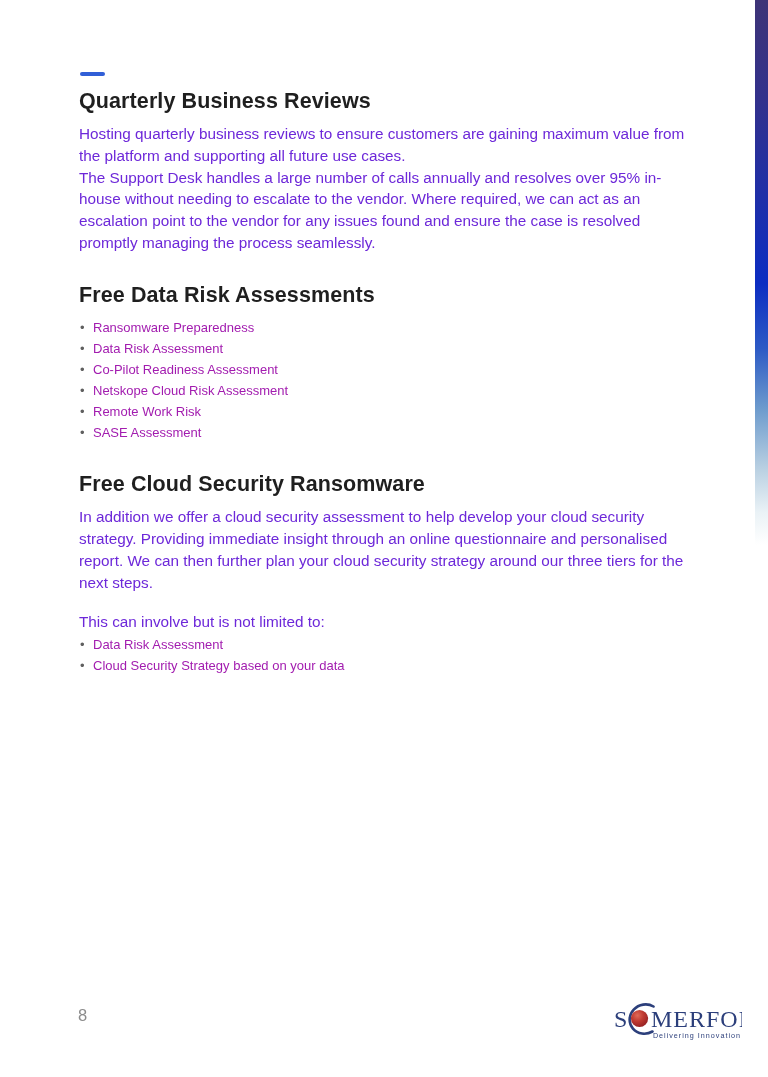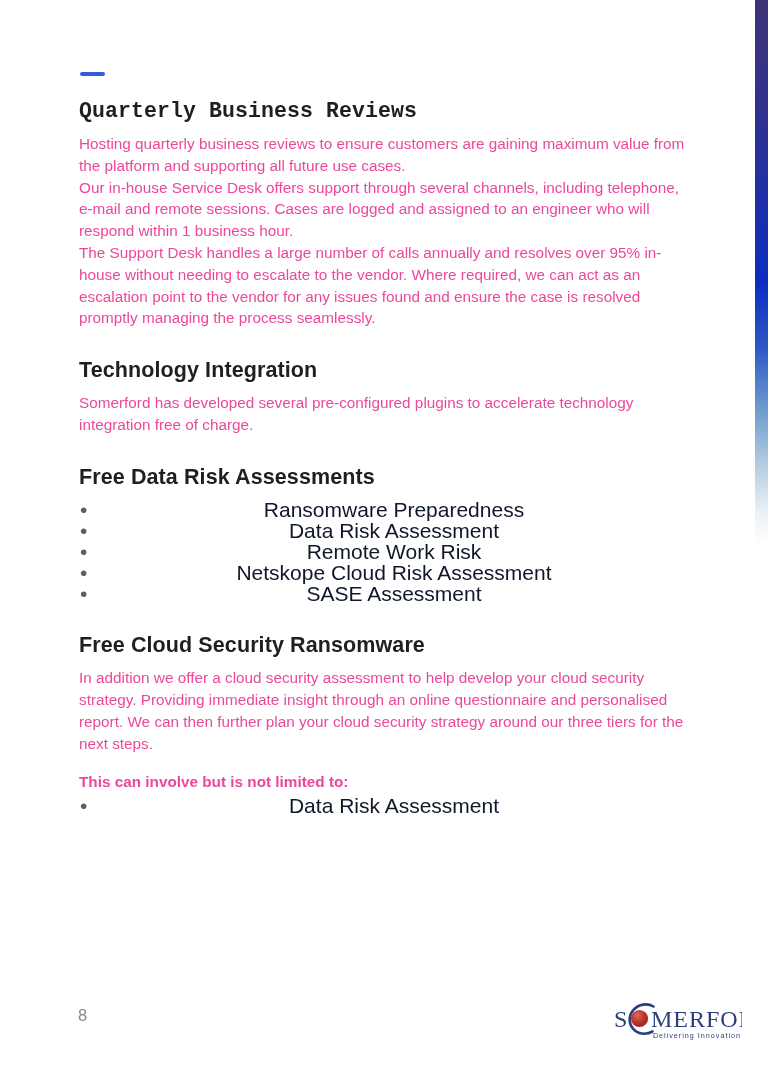--- a/index.html
+++ b/index.html
@@ -43,41 +43,40 @@
     margin: 0 0 0 1px;
   }
   .doc-section h2 {
     margin: 28px 0 9px 0;
     font-size: 21.5px;
     line-height: 26px;
     font-weight: 600;
     letter-spacing: 0.1px;
     color: #1f1f1f;
   }
-  .doc-section:first-child h2 { margin-top: 22px; font-family: Liberation Mono, monospace; }
+  .doc-section:first-child h2 { margin-top: 12px; }
   .doc-section p {
     margin: 0;
     font-size: 15.3px;
     line-height: 21.8px;
-    color: #ec4899;
+    color: #6d28d9;
   }
   .doc-section p + p { margin-top: 0; }
-  .doc-section p.intro { margin-top: 17px; font-weight: bold; }
+  .doc-section p.intro { margin-top: 17px; }
   .doc-section ul {
     list-style: none;
     margin: 2px 0 0 0;
     padding: 0;
   }
   .doc-section li {
     position: relative;
     padding-left: 14px;
-    font-size: 21px;
+    font-size: 13px;
     line-height: 21.1px;
-    color: #0f172a;
-    text-align: center;
+    color: #a21caf;
   }
   .doc-section li::before {
     content: "\2022";
     position: absolute;
     left: 1px;
     color: #5f5f5f;
   }
   .footer {
     position: absolute;
     top: 1000px; left: 0; right: 0;
@@ -102,43 +101,40 @@
   <div class="edge-stripe"></div>
 
   <div class="content">
     <div class="accent-dash"></div>
     <div id="sections">
         <section class="doc-section">
           <h2>Quarterly Business Reviews</h2>
           <p>Hosting quarterly business reviews to ensure customers are gaining maximum value from the platform and supporting all future use cases.</p>
         </section>
         <section class="doc-section">
-          <p>Our in-house Service Desk offers support through several channels, including telephone, e-mail and remote sessions. Cases are logged and assigned to an engineer who will respond within 1 business hour.</p>
           <p>The Support Desk handles a large number of calls annually and resolves over 95% in-house without needing to escalate to the vendor. Where required, we can act as an escalation point to the vendor for any issues found and ensure the case is resolved promptly managing the process seamlessly.</p>
-        </section>
-        <section class="doc-section">
-          <h2>Technology Integration</h2>
-          <p>Somerford has developed several pre-configured plugins to accelerate technology integration free of charge.</p>
         </section>
         <section class="doc-section">
           <h2>Free Data Risk Assessments</h2>
           <ul>
             <li>Ransomware Preparedness</li>
             <li>Data Risk Assessment</li>
+            <li>Co-Pilot Readiness Assessment</li>
+            <li>Netskope Cloud Risk Assessment</li>
             <li>Remote Work Risk</li>
-            <li>Netskope Cloud Risk Assessment</li>
             <li>SASE Assessment</li>
           </ul>
         </section>
         <section class="doc-section">
           <h2>Free Cloud Security Ransomware</h2>
           <p>In addition we offer a cloud security assessment to help develop your cloud security strategy. Providing immediate insight through an online questionnaire and personalised report. We can then further plan your cloud security strategy around our three tiers for the next steps.</p>
           <p class="intro">This can involve but is not limited to:</p>
           <ul>
             <li>Data Risk Assessment</li>
+            <li>Cloud Security Strategy based on your data</li>
           </ul>
         </section>
       </div>
   </div>
 
   <div class="footer">
     <div class="page-number">8</div>
     <div class="logo">
       <svg width="132" height="44" viewBox="0 0 132 44">
         <defs>

